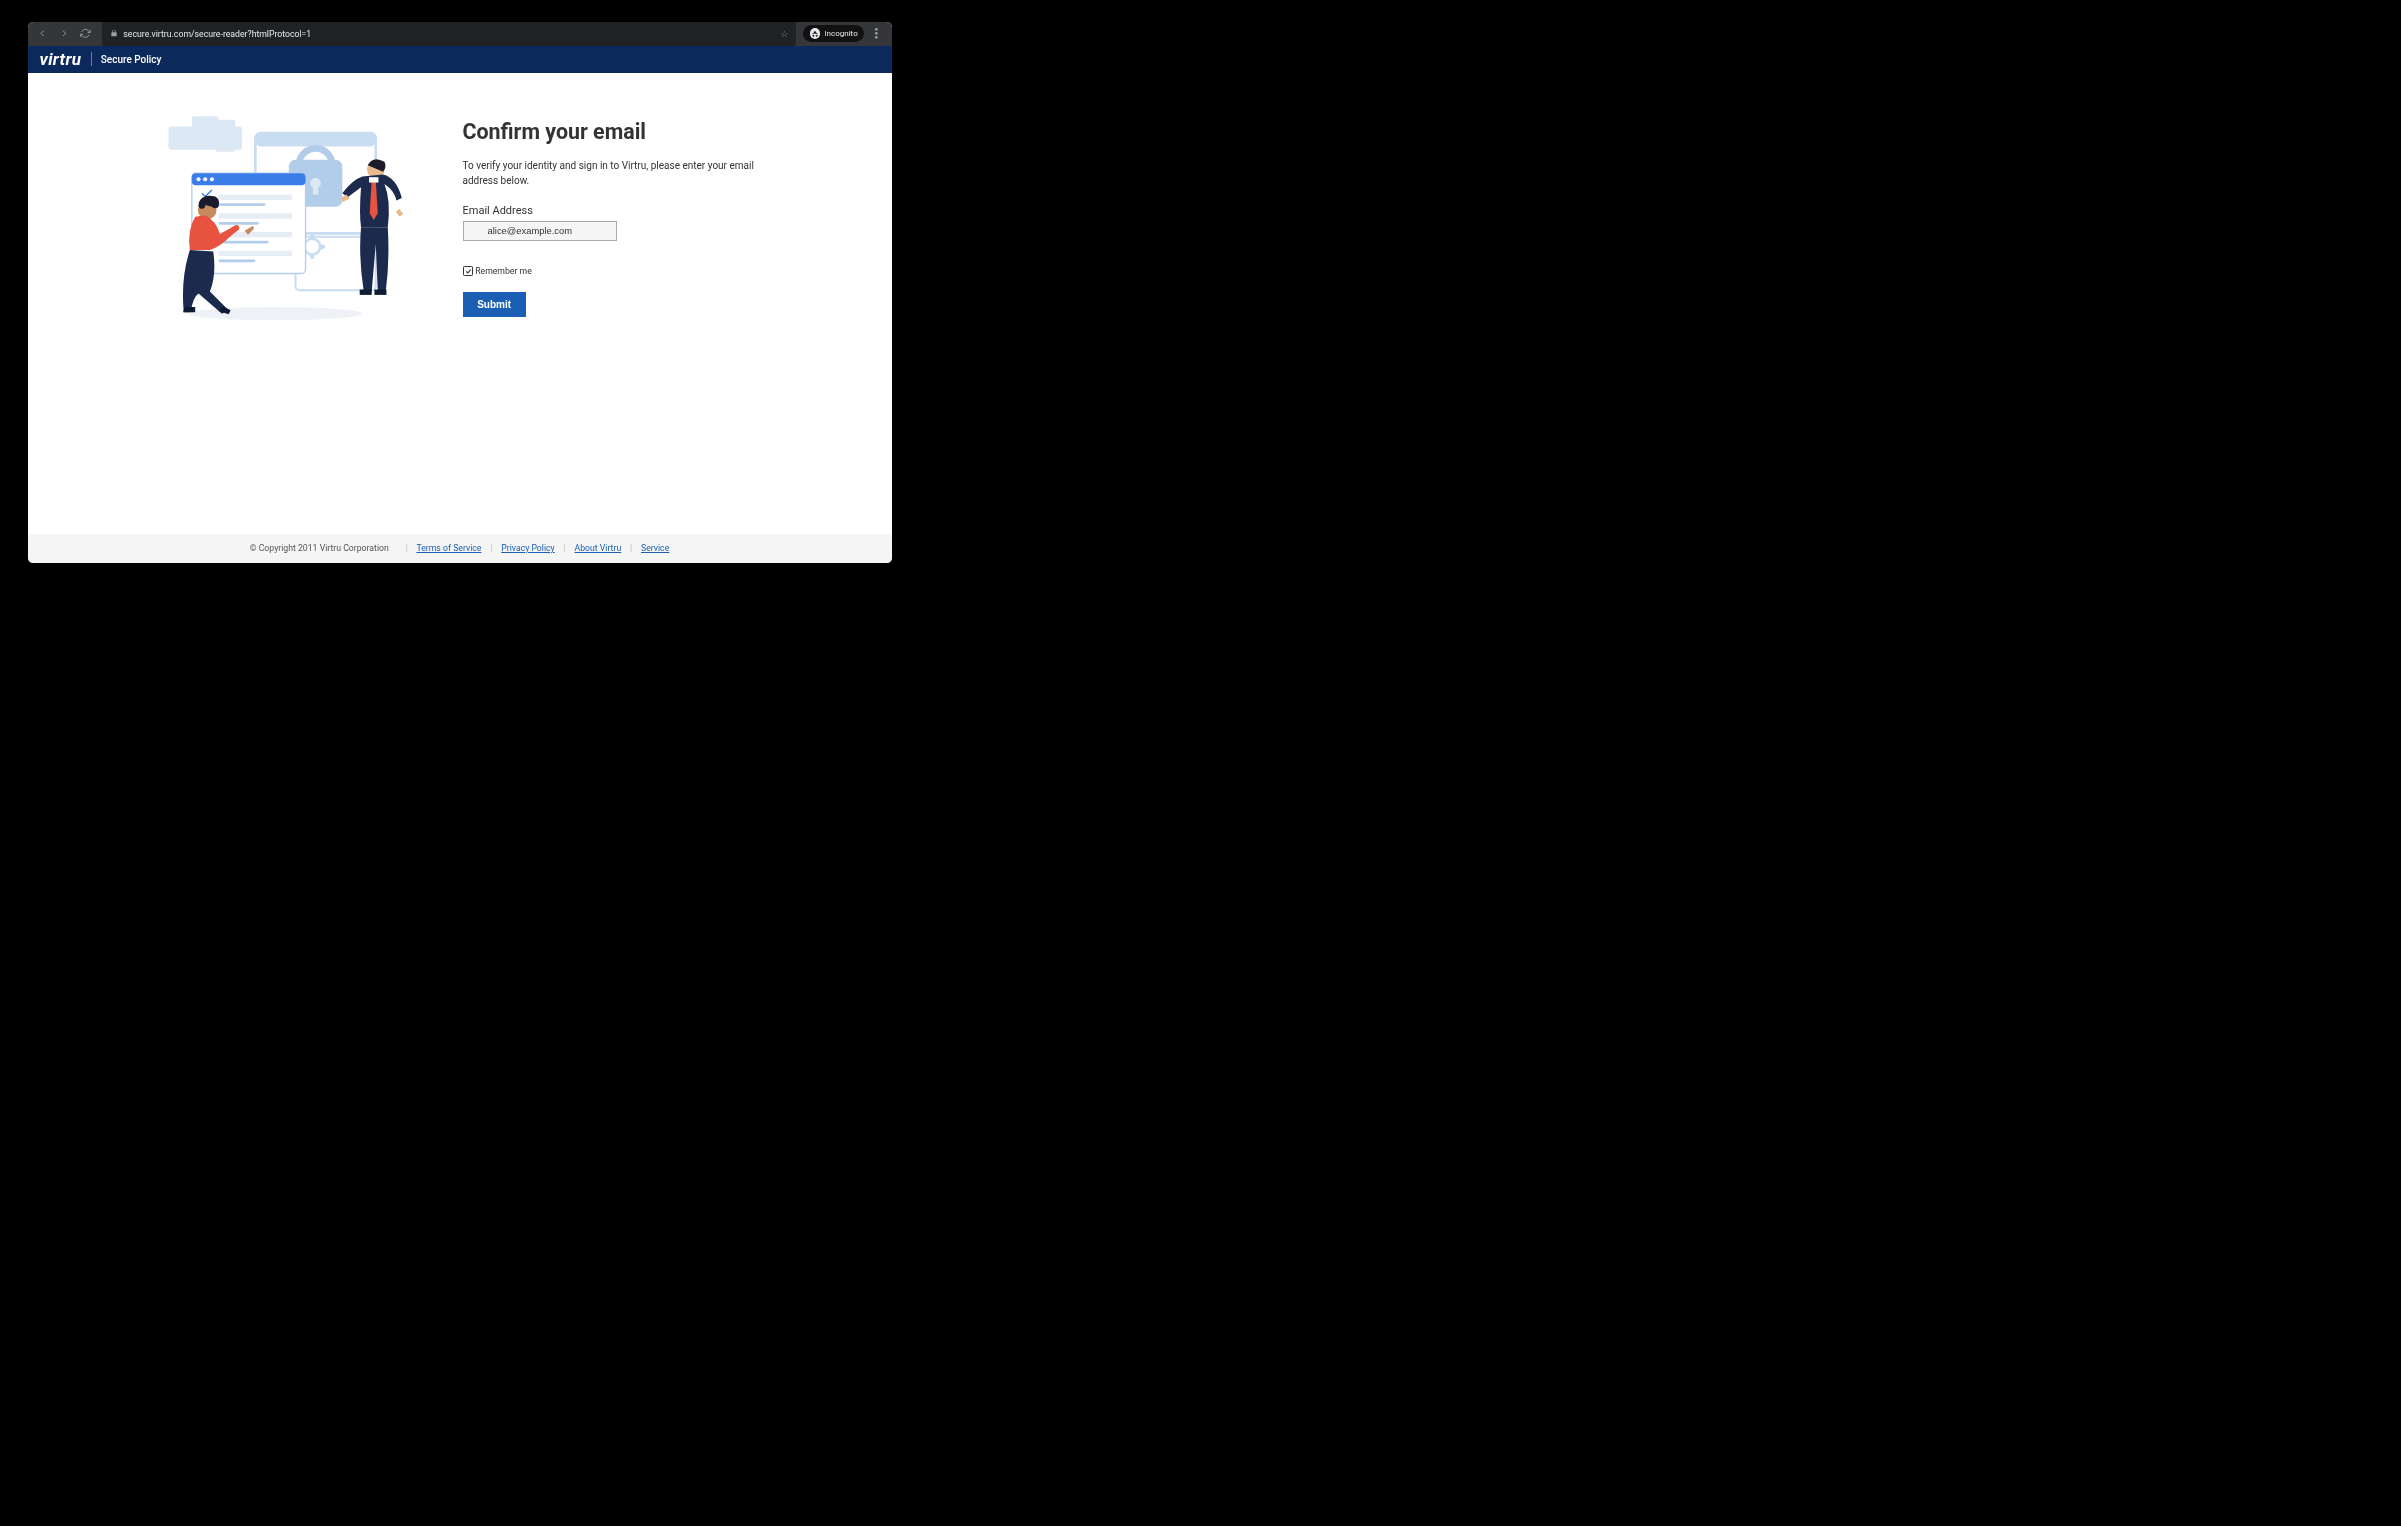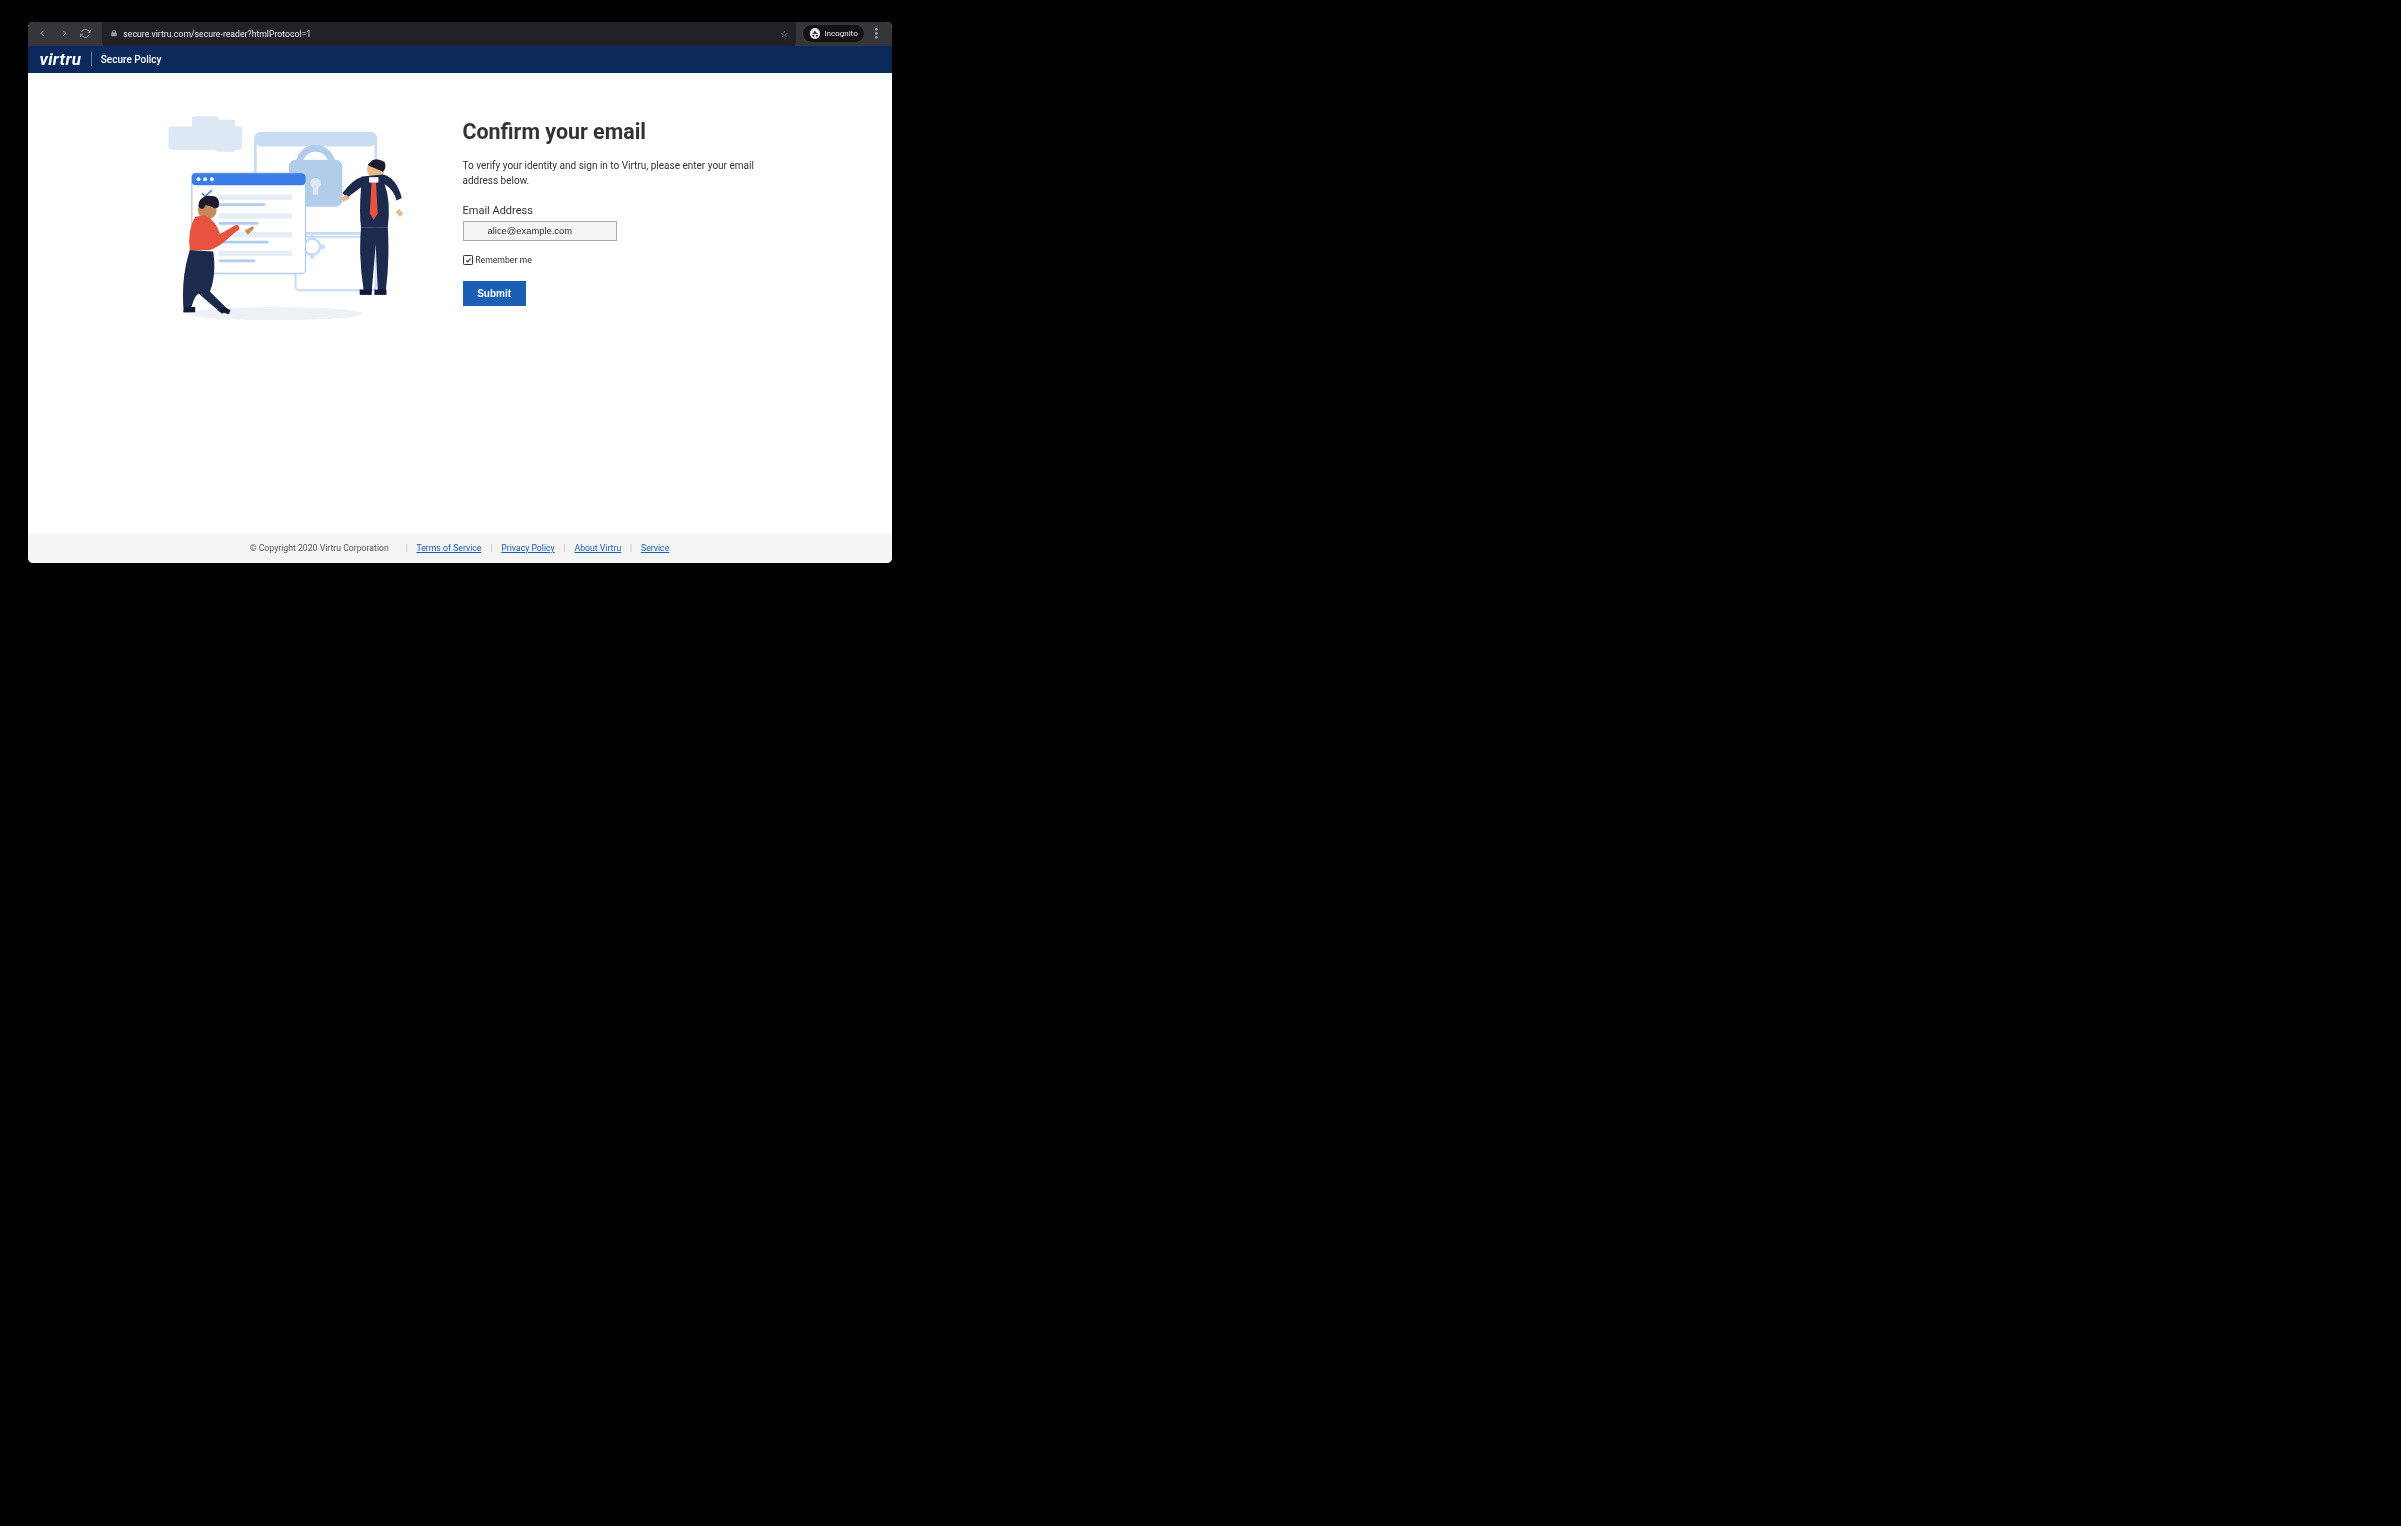--- a/index.html
+++ b/index.html
@@ -191,21 +191,21 @@
   display: block;
 }
 .text-input {
   width: 154px;
   height: 20px;
   border: 0.7px solid #aaa;
   background: #f5f5f5;
   padding: 0 24px;
   font-size: 9.4px;
   color: #333;
-  margin-bottom: 14px;
+  margin-bottom: 25px;
   display: block;
 }
 .checkbox-row {
   display: flex;
   align-items: center;
   gap: 2px;
   margin-bottom: 16px;
 }
 .checkbox {
   width: 10.7px; height: 10.7px;
@@ -379,21 +379,21 @@
           </div>
           <span class="checkbox-label">Remember me</span>
         </div>
         <button class="submit-btn">Submit</button>
       </div>
 
     </div>
   </div>
 
   <div class="footer">
-    <span class="copyright">© Copyright 2020 Virtru Corporation</span>
+    <span class="copyright">© Copyright 2011 Virtru Corporation</span>
     <span class="sep">|</span>
     <a href="#">Terms of Service</a>
     <span class="sep">|</span>
     <a href="#">Privacy Policy</a>
     <span class="sep">|</span>
     <a href="#">About Virtru</a>
     <span class="sep">|</span>
     <a href="#">Service</a>
   </div>
 

